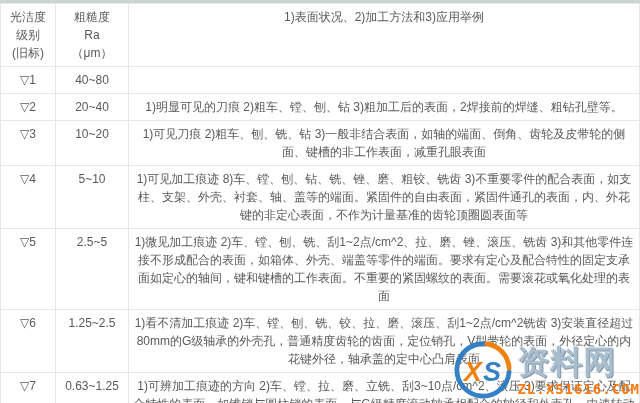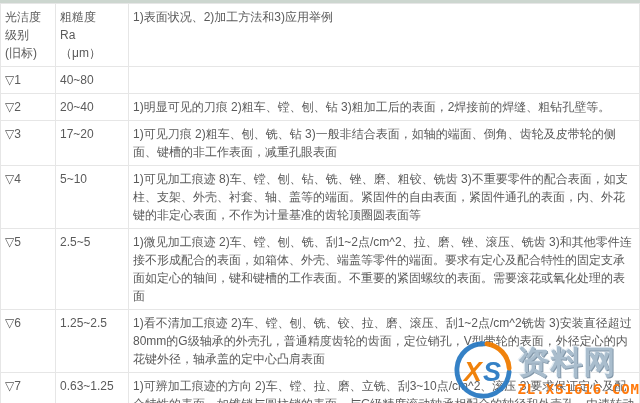--- a/index.html
+++ b/index.html
@@ -8,21 +8,21 @@
     font-family:"Liberation Sans","DejaVu Sans",sans-serif;
     position:relative;color:#5a5a5a;
   }
   .top-strip{height:3px;background:#ccd6cf;width:100%;}
   table.rough{
     border-collapse:collapse;width:640px;table-layout:fixed;
     font-size:12px;line-height:18px;color:#5a5a5a;
   }
   table.rough th,table.rough td{
     border:1px solid #e6e6e6;vertical-align:top;
-    padding:4px 4px;font-weight:normal;text-align:left;
+    padding:4px 4px;font-weight:normal;text-align:center;
     word-break:break-all;
   }
   col.c1{width:55px;}
   col.c2{width:73px;}
   thead th{vertical-align:middle;}
   th.h1{padding-left:5px;}
   th.h2{text-align:center;}
   th.h3{text-align:center;margin-left:48px;}
   td.g{padding-left:8px;}
   td.r{padding-left:12px;}
@@ -75,21 +75,21 @@
         <td class="r">40~80</td>
         <td class="d"></td>
       </tr>
       <tr>
         <td class="g">▽2</td>
         <td class="r">20~40</td>
         <td class="d">1)明显可见的刀痕 2)粗车、镗、刨、钻 3)粗加工后的表面，2焊接前的焊缝、粗钻孔壁等。</td>
       </tr>
       <tr>
         <td class="g">▽3</td>
-        <td class="r">17~20</td>
+        <td class="r">10~20</td>
         <td class="d">1)可见刀痕 2)粗车、刨、铣、钻 3)一般非结合表面，如轴的端面、倒角、齿轮及皮带轮的侧面、键槽的非工作表面，减重孔眼表面</td>
       </tr>
       <tr>
         <td class="g">▽4</td>
         <td class="r">5~10</td>
         <td class="d">1)可见加工痕迹 8)车、镗、刨、钻、铣、锉、磨、粗铰、铣齿 3)不重要零件的配合表面，如支柱、支架、外壳、衬套、轴、盖等的端面。紧固件的自由表面，紧固件通孔的表面，内、外花键的非定心表面，不作为计量基准的齿轮顶圈圆表面等</td>
       </tr>
       <tr>
         <td class="g">▽5</td>
         <td class="r">2.5~5</td>

